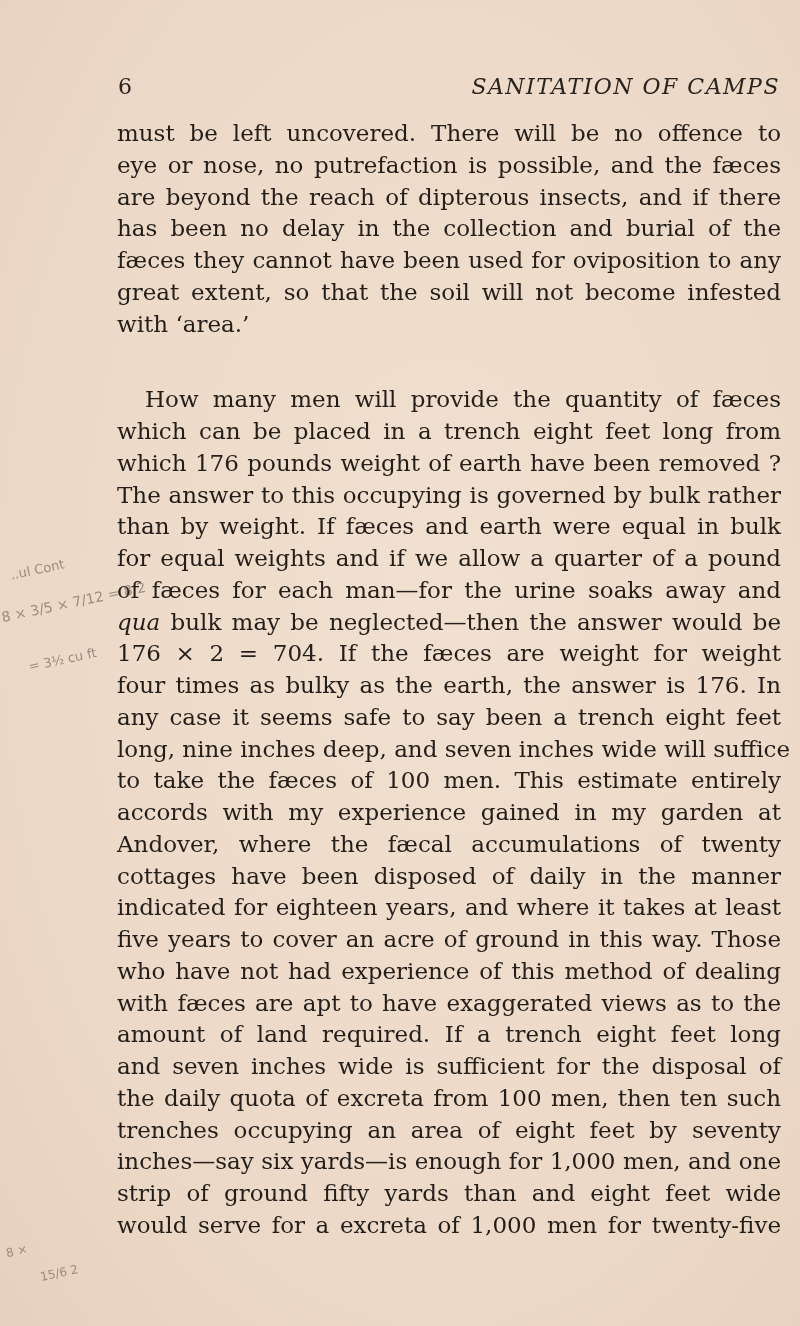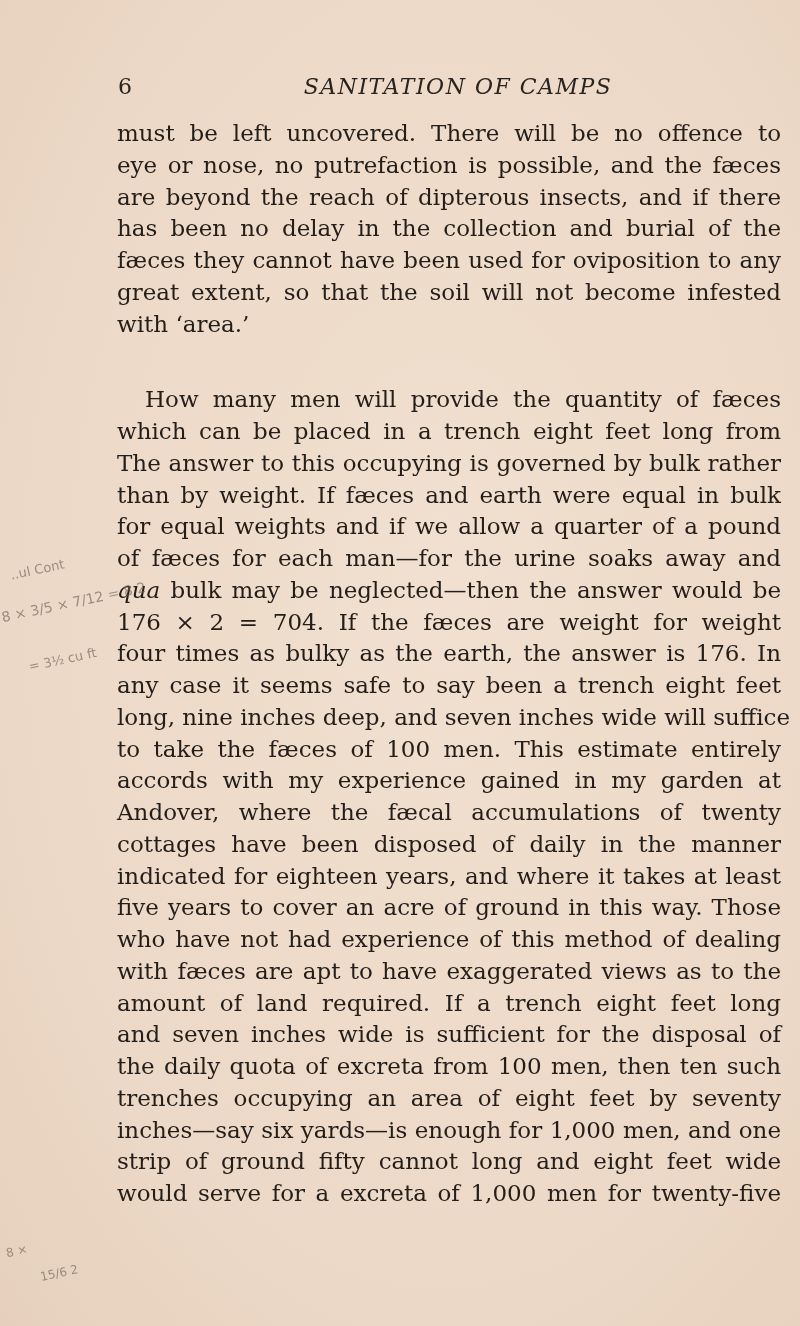--- a/index.html
+++ b/index.html
@@ -32,21 +32,21 @@
       position: absolute;
       left: 2px;
       top: 0;
       font-size: 22px;
     }
     .running-head {
       position: absolute;
       left: 0;
       right: 0;
       top: 0;
-      text-align: center;
+      text-align: right;
       font-style: italic;
       font-size: 22px;
       letter-spacing: 1.5px;
       padding-left: 20px;
     }
     .body-text {
       position: absolute;
       top: 118px;
       left: 117px;
       width: 664px;
@@ -96,20 +96,21 @@
   <div class="body-text">
     <span class="line">must be left uncovered.  There will be no offence to</span>
     <span class="line">eye or nose, no putrefaction is possible, and the fæces</span>
     <span class="line">are beyond the reach of dipterous insects, and if there</span>
     <span class="line">has been no delay in the collection and burial of the</span>
     <span class="line">fæces they cannot have been used for oviposition to any</span>
     <span class="line">great extent, so that the soil will not become infested</span>
     <span class="line last">with ‘area.’</span>
     <span class="line indent">How many men will provide the quantity of fæces</span>
     <span class="line">which can be placed in a trench eight feet long from</span>
+    <span class="line">which 176 pounds weight of earth have been removed ?</span>
     <span class="line">The answer to this occupying is governed by bulk rather</span>
     <span class="line">than by weight.  If fæces and earth were equal in bulk</span>
     <span class="line">for equal weights and if we allow a quarter of a pound</span>
     <span class="line">of fæces for each man—for the urine soaks away and</span>
     <span class="line"><span class="em">qua</span> <span>bulk may be neglected—then the answer would be</span></span>
     <span class="line">176 × 2 = 704.  If the fæces are weight for weight</span>
     <span class="line">four times as bulky as the earth, the answer is 176.  In</span>
     <span class="line">any case it seems safe to say been a trench eight feet</span>
     <span class="line">long, nine inches deep, and seven inches wide will suffice</span>
     <span class="line">to take the fæces of 100 men.  This estimate entirely</span>
@@ -118,21 +119,21 @@
     <span class="line">cottages have been disposed of daily in the manner</span>
     <span class="line">indicated for eighteen years, and where it takes at least</span>
     <span class="line">five years to cover an acre of ground in this way.  Those</span>
     <span class="line">who have not had experience of this method of dealing</span>
     <span class="line">with fæces are apt to have exaggerated views as to the</span>
     <span class="line">amount of land required.  If a trench eight feet long</span>
     <span class="line">and seven inches wide is sufficient for the disposal of</span>
     <span class="line">the daily quota of excreta from 100 men, then ten such</span>
     <span class="line">trenches occupying an area of eight feet by seventy</span>
     <span class="line">inches—say six yards—is enough for 1,000 men, and one</span>
-    <span class="line">strip of ground fifty cannot long and eight feet wide</span>
+    <span class="line">strip of ground fifty yards than and eight feet wide</span>
     <span class="line">would serve for a excreta of 1,000 men for twenty-five</span>
   </div>
 
   <span class="annotation" style="left:10px; top:562px;">..ul Cont</span>
   <span class="annotation" style="left:0px; top:594px; font-size:14px;">8 × 3/5 × 7/12 = 8 2</span>
   <span class="annotation" style="left:28px; top:652px;">= 3½ cu ft</span>
   <span class="annotation" style="left:6px; top:1244px; font-size:12px;">8 ×</span>
   <span class="annotation" style="left:40px; top:1266px; font-size:12px;">15/6 2</span>
 
 </div>

